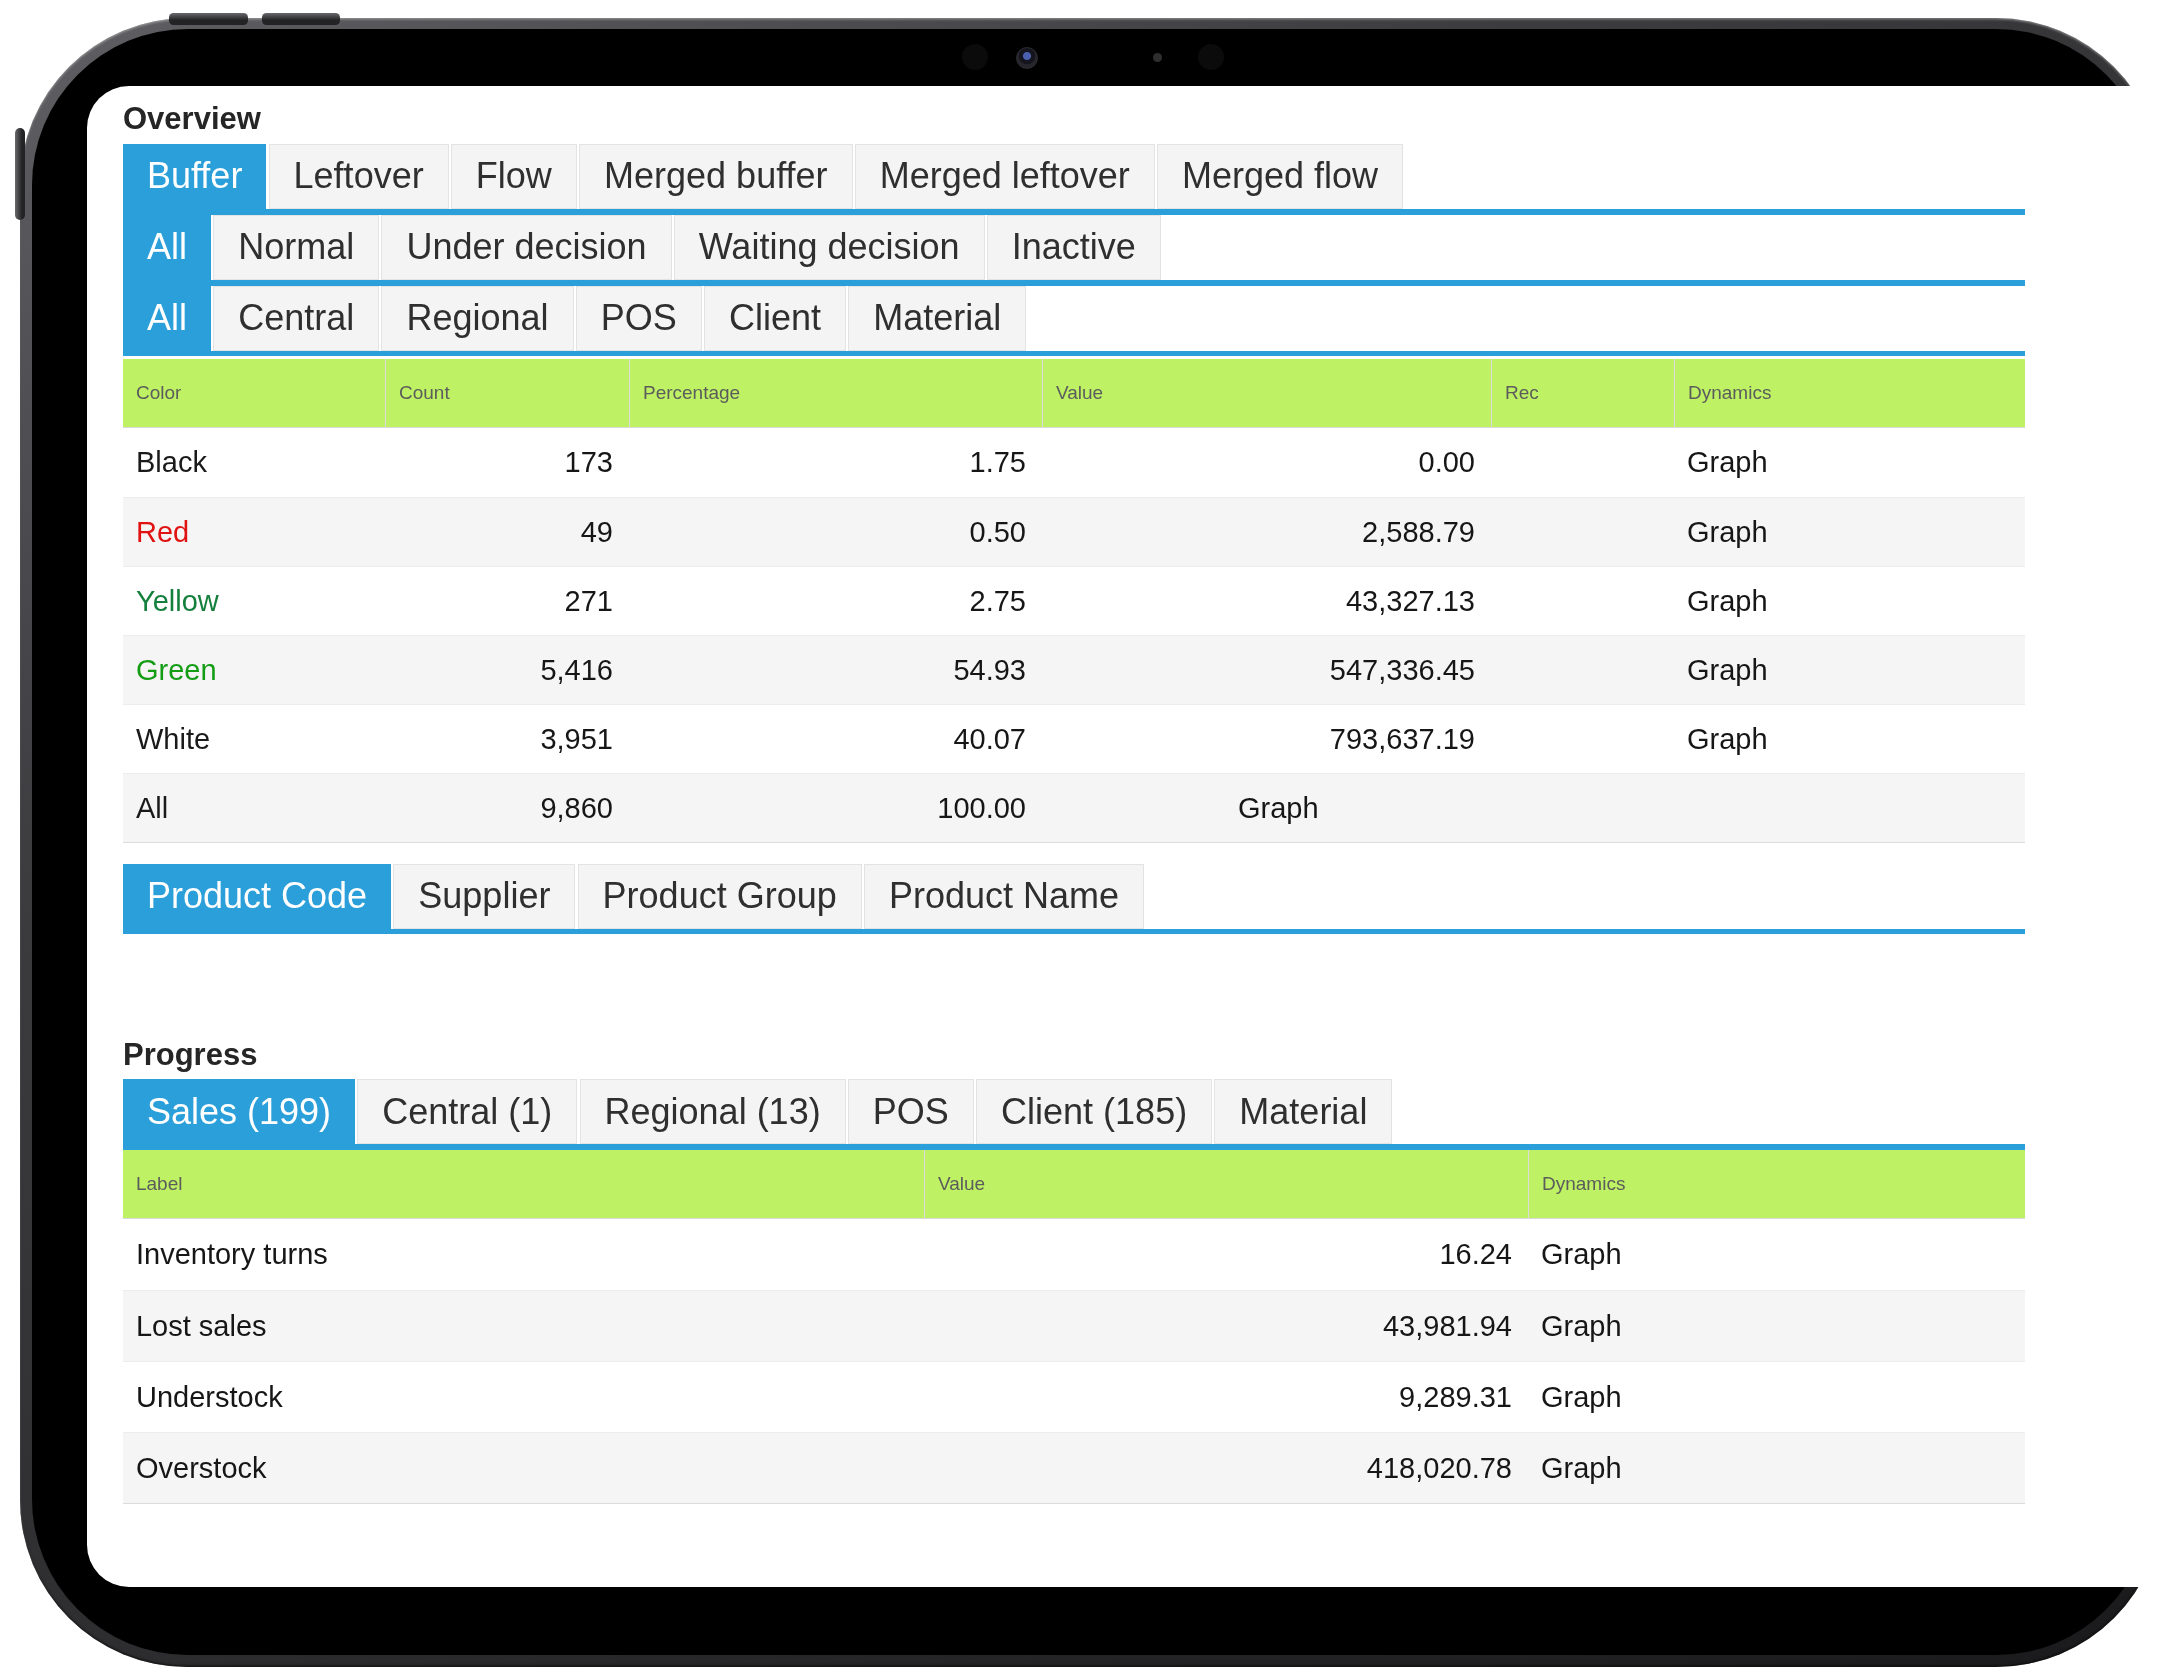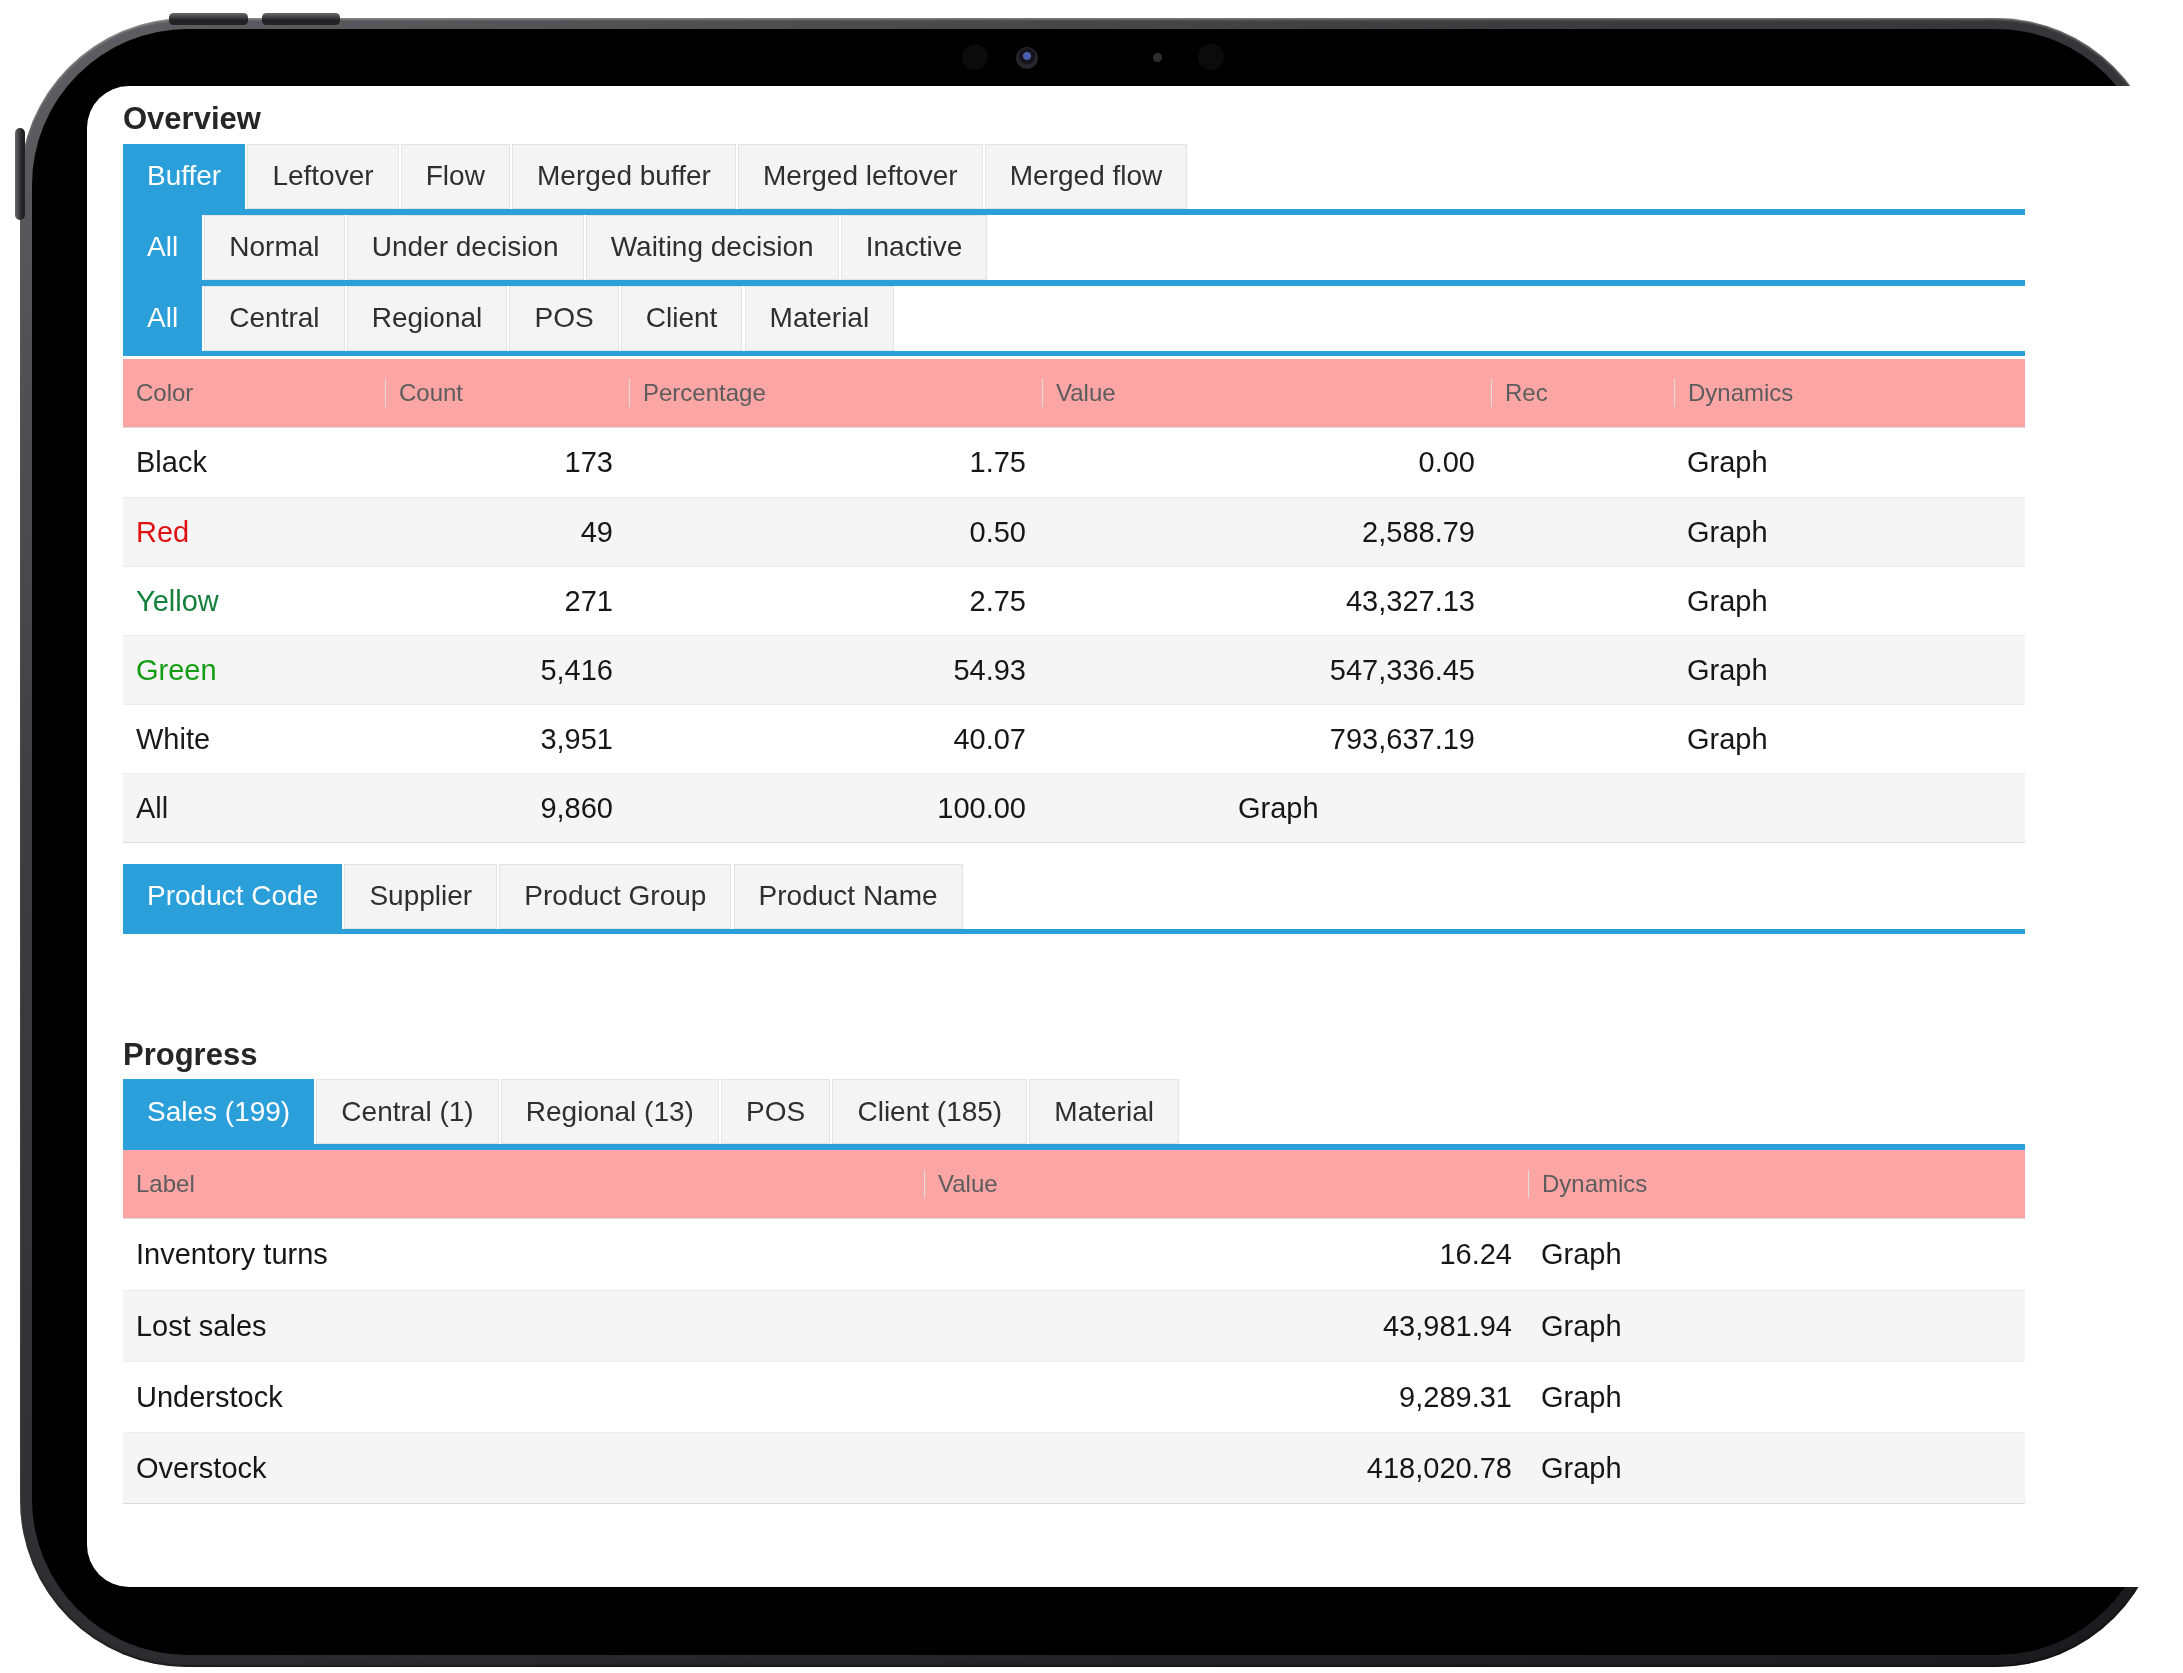--- a/index.html
+++ b/index.html
@@ -48,31 +48,31 @@
   .page-title{ margin-top:14.6px; font-size:31px; font-weight:bold; color:#262626; line-height:36px; }
   .page-title.progress{ margin-top:103px; }
 
   
   .tabs{ display:flex; gap:2.2px; height:65px; align-items:stretch; }
   .tabs.mt{ margin-top:7.3px; }
   .tabs.product{ margin-top:20.4px; }
   .tabs.prog{ margin-top:5.8px; }
   .tab{
     display:flex; align-items:center; justify-content:center;
-    padding:0 24px; font-size:28px; color:#2f2f2f; background:#f4f4f4;
+    padding:0 24px; font-size:36px; color:#2f2f2f; background:#f4f4f4;
     border:0.7px solid #e3e3e3; white-space:nowrap; cursor:pointer;
   }
   .tab.active{ background:var(--accent); color:#fff; border:none; }
   .accent-bar{ height:5.8px; background:var(--accent); }
 
   
   .tbl{ border-bottom:1.5px solid #dcdcdc; }
   .tbl1{ margin-top:2.9px; }
-  .thead{ display:flex; height:69px; background:#fca5a5; color:#5c5c5c;
-          font-size:24px; border-bottom:0.7px solid #d9d9d9;align-items:center; }
+  .thead{ display:flex; height:69px; background:#bef264; color:#5c5c5c;
+          font-size:19px; border-bottom:0.7px solid #d9d9d9; }
   .thead .cell{ display:flex; align-items:center; padding-left:13px; }
   .thead .cell + .cell{ border-left:0.7px solid #dcdcdc; }
   .trow{ display:flex; height:69px; font-size:29px; color:#161616; background:#fff; }
   .tbl2 .trow{ height:71px; }
   .trow.alt{ background:#f5f5f5; }
   .trow + .trow{ border-top:0.7px solid #ededed; }
   .trow .cell{ display:flex; align-items:center; padding-left:13px; }
   .cell.num{ justify-content:flex-end; padding-right:16px; padding-left:0; }
   
   .t1c1{ width:262px; } .t1c2{ width:244px; } .t1c3{ width:413px; }

